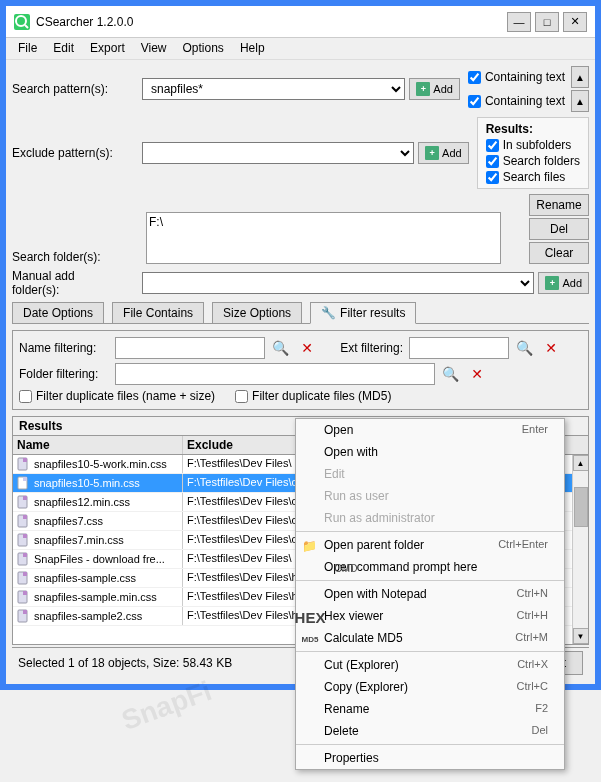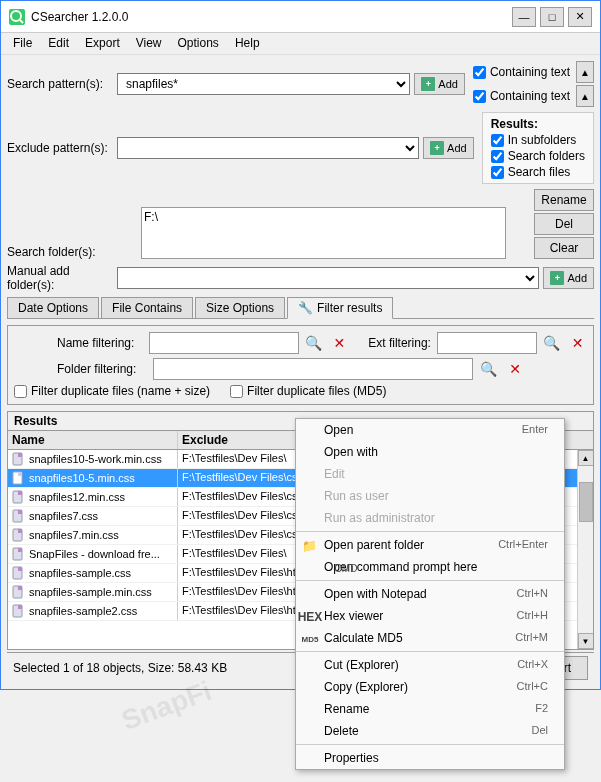--- a/index.html
+++ b/index.html
@@ -9,21 +9,21 @@
       background: #f0f0f0;
       width: 601px;
       height: 782px;
       overflow: hidden;
       position: relative;
     }
     .window {
       width: 601px;
       height: 690px;
       background: #f0f0f0;
-      border: 1px solid #3b82f6;
+      border: 6px solid #3b82f6;
       display: flex;
       flex-direction: column;
     }
     .title-bar {
       background: #fff;
       border-bottom: 1px solid #ccc;
       display: flex;
       align-items: center;
       padding: 6px 8px;
       height: 32px;
@@ -92,20 +92,21 @@
       color: #000;
       flex-shrink: 0;
     }
     .form-input {
       flex: 1;
       height: 22px;
       border: 1px solid #999;
       background: white;
       padding: 0 4px;
       font-size: 12px;
+      margin-left: 20px;
     }
     .add-btn {
       margin-left: 4px;
       height: 22px;
       background: #e1e1e1;
       border: 1px solid #999;
       display: flex;
       align-items: center;
       padding: 0 6px;
       cursor: pointer;
@@ -161,21 +162,21 @@
       border-bottom: 1px solid #999;
       margin-bottom: 4px;
     }
     .tab {
       padding: 3px 10px;
       border: 1px solid #999;
       border-bottom: none;
       background: #e1e1e1;
       cursor: pointer;
       font-size: 12px;
-      margin-right: 2px;
+      margin-right: 8px;
       display: flex;
       align-items: flex-end;
       gap: 4px;
     }
     .tab.active {
       background: #f0f0f0;
       border-bottom: 1px solid #f0f0f0;
       margin-bottom: -1px;
       z-index: 1;
     }
@@ -183,21 +184,20 @@
       background: #f0f0f0;
       border: 1px solid #999;
       padding: 6px;
       margin-bottom: 4px;
     }
     .filter-row {
       display: flex;
       align-items: center;
       margin-bottom: 4px;
       gap: 6px;
-      margin-left: 43px;
     }
     .filter-label {
       width: 90px;
       font-size: 12px;
     }
     .filter-input {
       width: 150px;
       height: 22px;
       border: 1px solid #999;
       background: white;
@@ -700,21 +700,21 @@
       <div class="ctx-item">
         <span class="ctx-icon" style="font-size:10px;color:#444;margin-left:36px;">CMD</span>
         <span>Open command prompt here</span>
       </div>
       <div class="ctx-separator"></div>
       <div class="ctx-item">
         <span>Open with Notepad</span>
         <span class="ctx-shortcut">Ctrl+N</span>
       </div>
       <div class="ctx-item">
-        <span class="ctx-icon" style="font-size:12px;color:#444;font-weight:bold;">HEX</span>
+        <span class="ctx-icon" style="font-size:15px;color:#444;font-weight:bold;">HEX</span>
         <span>Hex viewer</span>
         <span class="ctx-shortcut">Ctrl+H</span>
       </div>
       <div class="ctx-item">
         <span class="ctx-icon" style="font-size:8px;color:#444;font-weight:bold;">MD5</span>
         <span>Calculate MD5</span>
         <span class="ctx-shortcut">Ctrl+M</span>
       </div>
       <div class="ctx-separator"></div>
       <div class="ctx-item">

